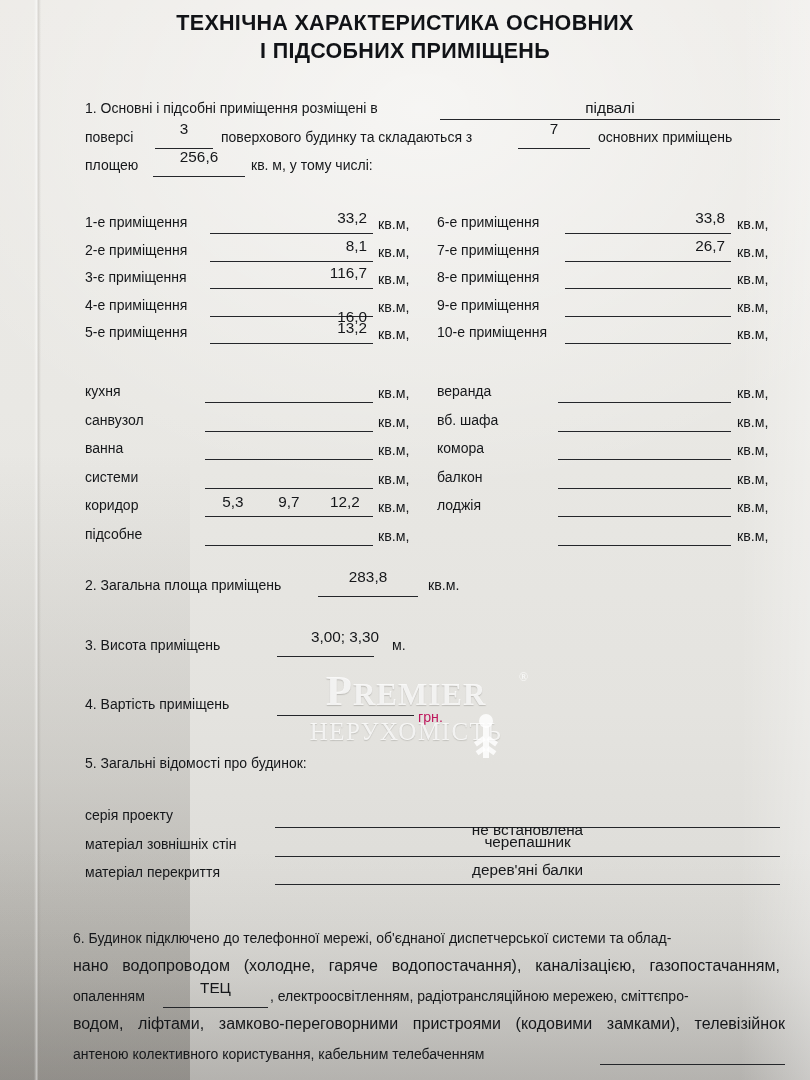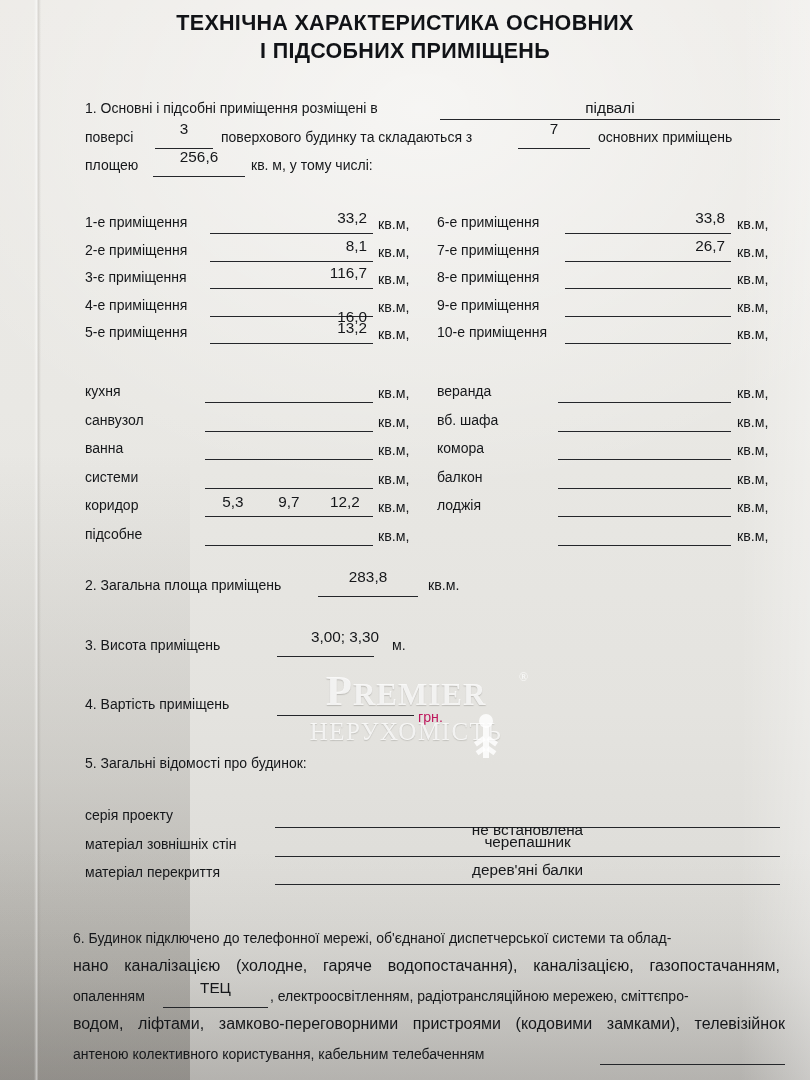--- a/index.html
+++ b/index.html
@@ -245,21 +245,21 @@
       <div class="valc" style="left:275px;top:832.5px;width:505px;">черепашник</div>
       <div class="tx" style="left:85px;top:862px;">матеріал перекриття</div>
       <div class="rule" style="left:275px;top:884px;width:505px;"></div>
       <div class="valc" style="left:275px;top:861px;width:505px;">дерев'яні балки</div>
     </div>
 
   <div class="tx" style="left:73px;top:928px;">6. Будинок підключено до телефонної мережі, об'єднаної диспетчерської системи та облад-</div>
 
   <div class="pjust" id="s6l2" style="left:73px;top:957px;width:707px;">
       <span>нано</span>
-      <span>каналізацією</span>
+      <span>водопроводом</span>
       <span>(холодне,</span>
       <span>гаряче</span>
       <span>водопостачання),</span>
       <span>каналізацією,</span>
       <span>газопостачанням,</span>
     </div>
 
   <div class="tx" style="left:73px;top:986px;">опаленням</div>
   <div class="rule thin" style="left:163px;top:1007px;width:105px;"></div>
   <div class="valc" style="left:163px;top:979px;width:105px;">ТЕЦ</div>

